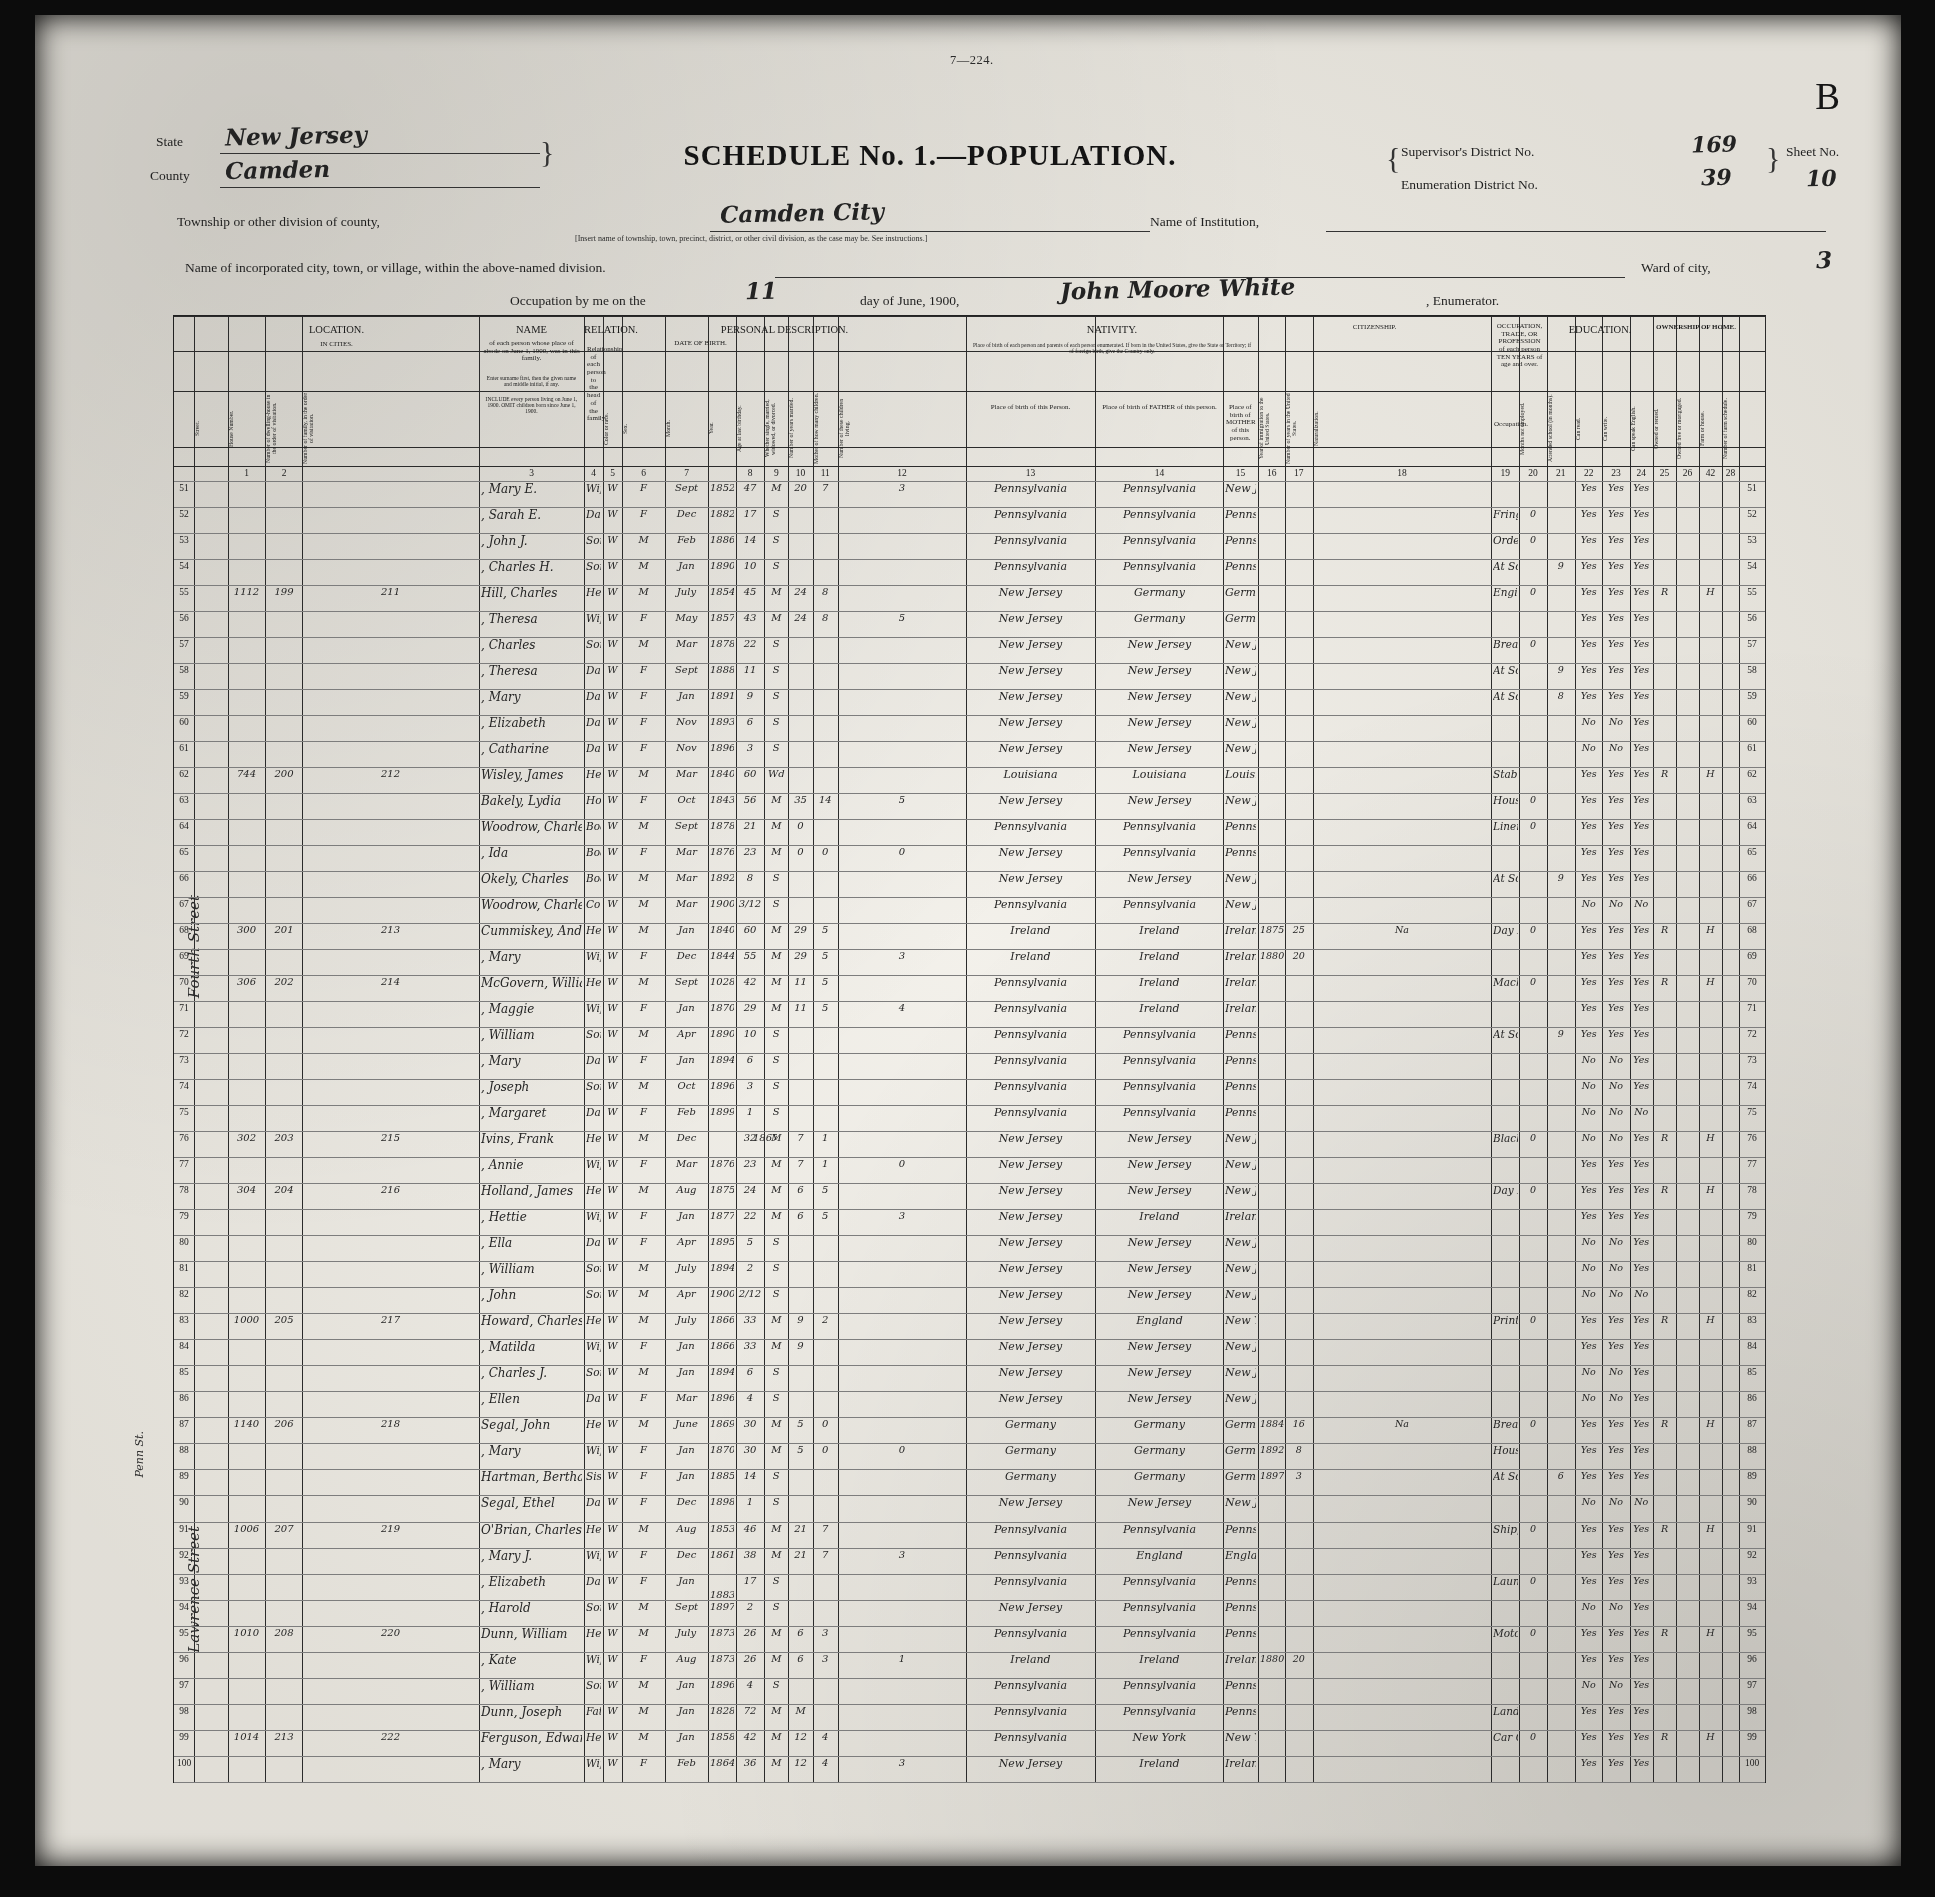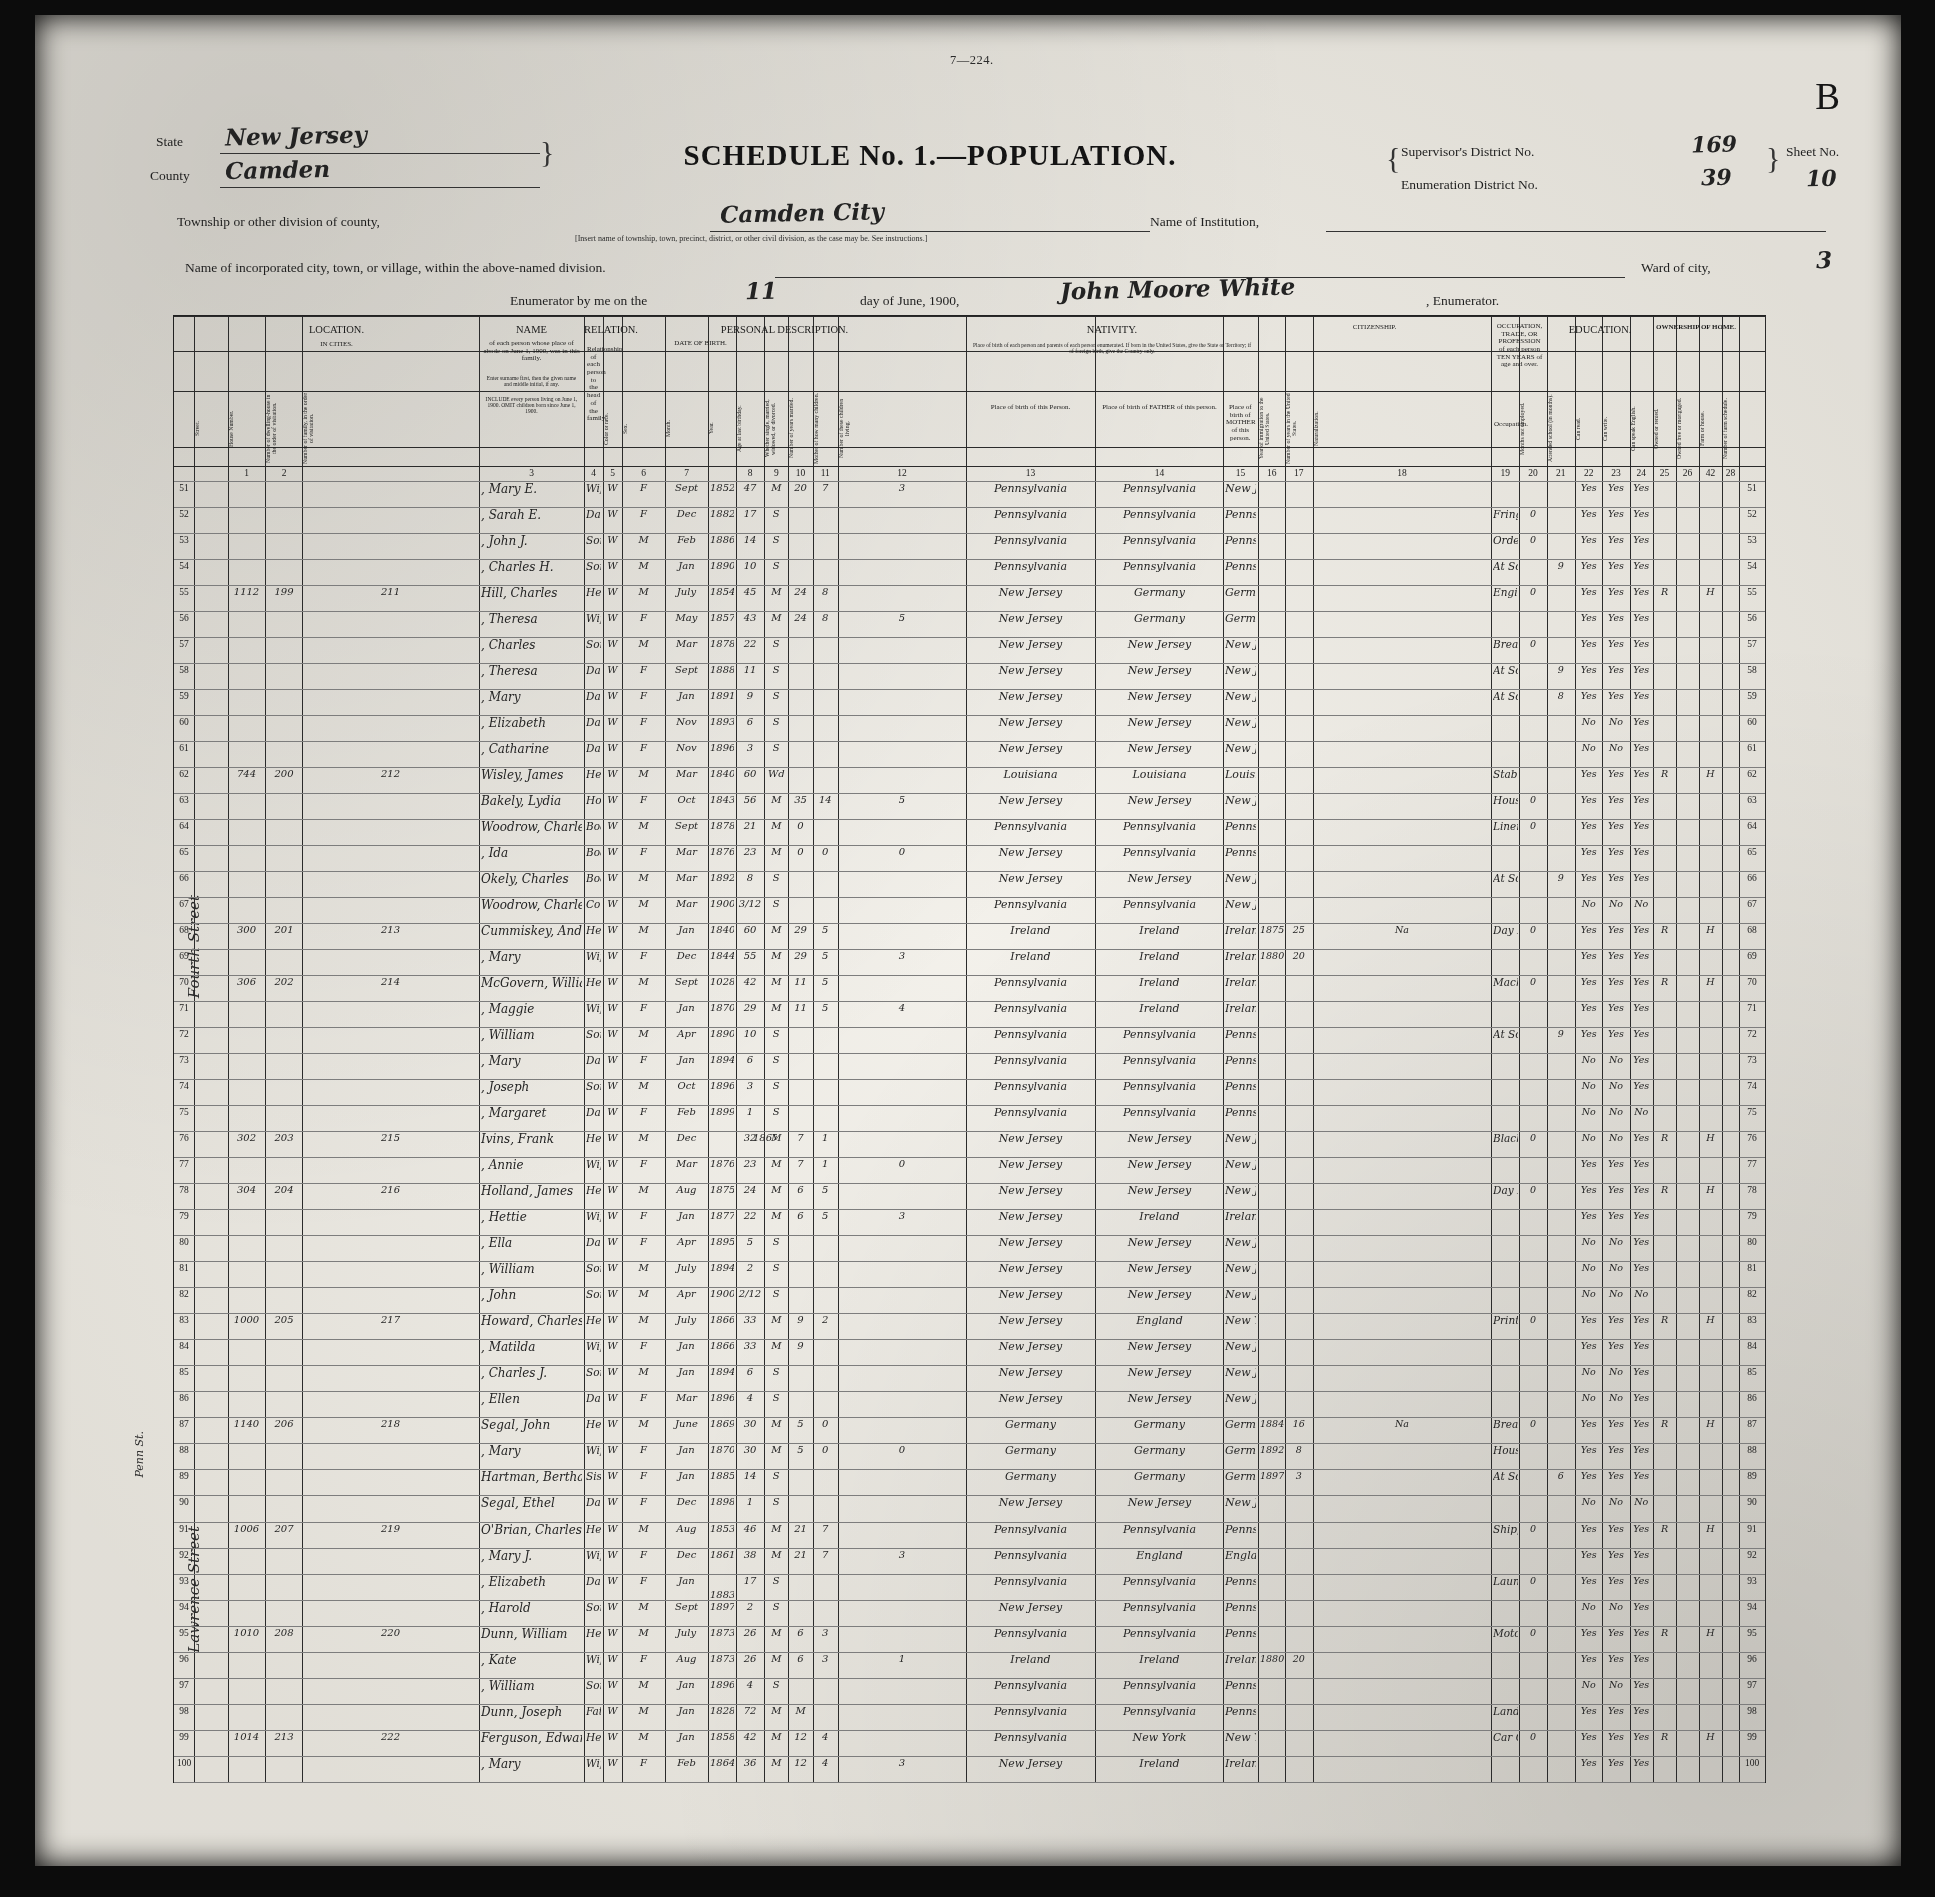--- a/index.html
+++ b/index.html
@@ -136,21 +136,21 @@
       <div class="rule" style="left:675px;top:216px;width:440px;"></div>
       <div class="tiny" style="left:540px;top:219px;">[Insert name of township, town, precinct, district, or other civil division, as the case may be.  See instructions.]</div>
       <div class="lbl" style="left:1115px;top:199px;">Name of Institution,</div>
       <div class="rule" style="left:1291px;top:216px;width:500px;"></div>
 
       <div class="lbl" style="left:150px;top:245px;">Name of incorporated city, town, or village, within the above-named division.</div>
       <div class="lbl" style="left:1606px;top:245px;">Ward of city,</div>
       <div class="hand b" style="left:1781px;top:231px;font-size:23px;">3</div>
       <div class="rule" style="left:740px;top:262px;width:850px;"></div>
 
-      <div class="lbl" style="left:475px;top:278px;">Enumerator by me on the</div>
+      <div class="lbl" style="left:475px;top:278px;">Occupation by me on the</div>
       <div class="hand b" style="left:710px;top:262px;font-size:23px;">11</div>
       <div class="lbl" style="left:825px;top:278px;">day of June, 1900,</div>
       <div class="hand b" style="left:1025px;top:260px;font-size:23px;">John Moore White</div>
       <div class="lbl" style="left:1391px;top:278px;">, Enumerator.</div>
 
       <div class="sideways" style="left:150px;top:880px;font-size:15px;">Fourth Street</div>
       <div class="sideways" style="left:98px;top:1416px;font-size:11px;">Penn St.</div>
       <div class="sideways" style="left:150px;top:1511px;font-size:15px;">Lawrence Street</div>
 
       <div id="tbl">

